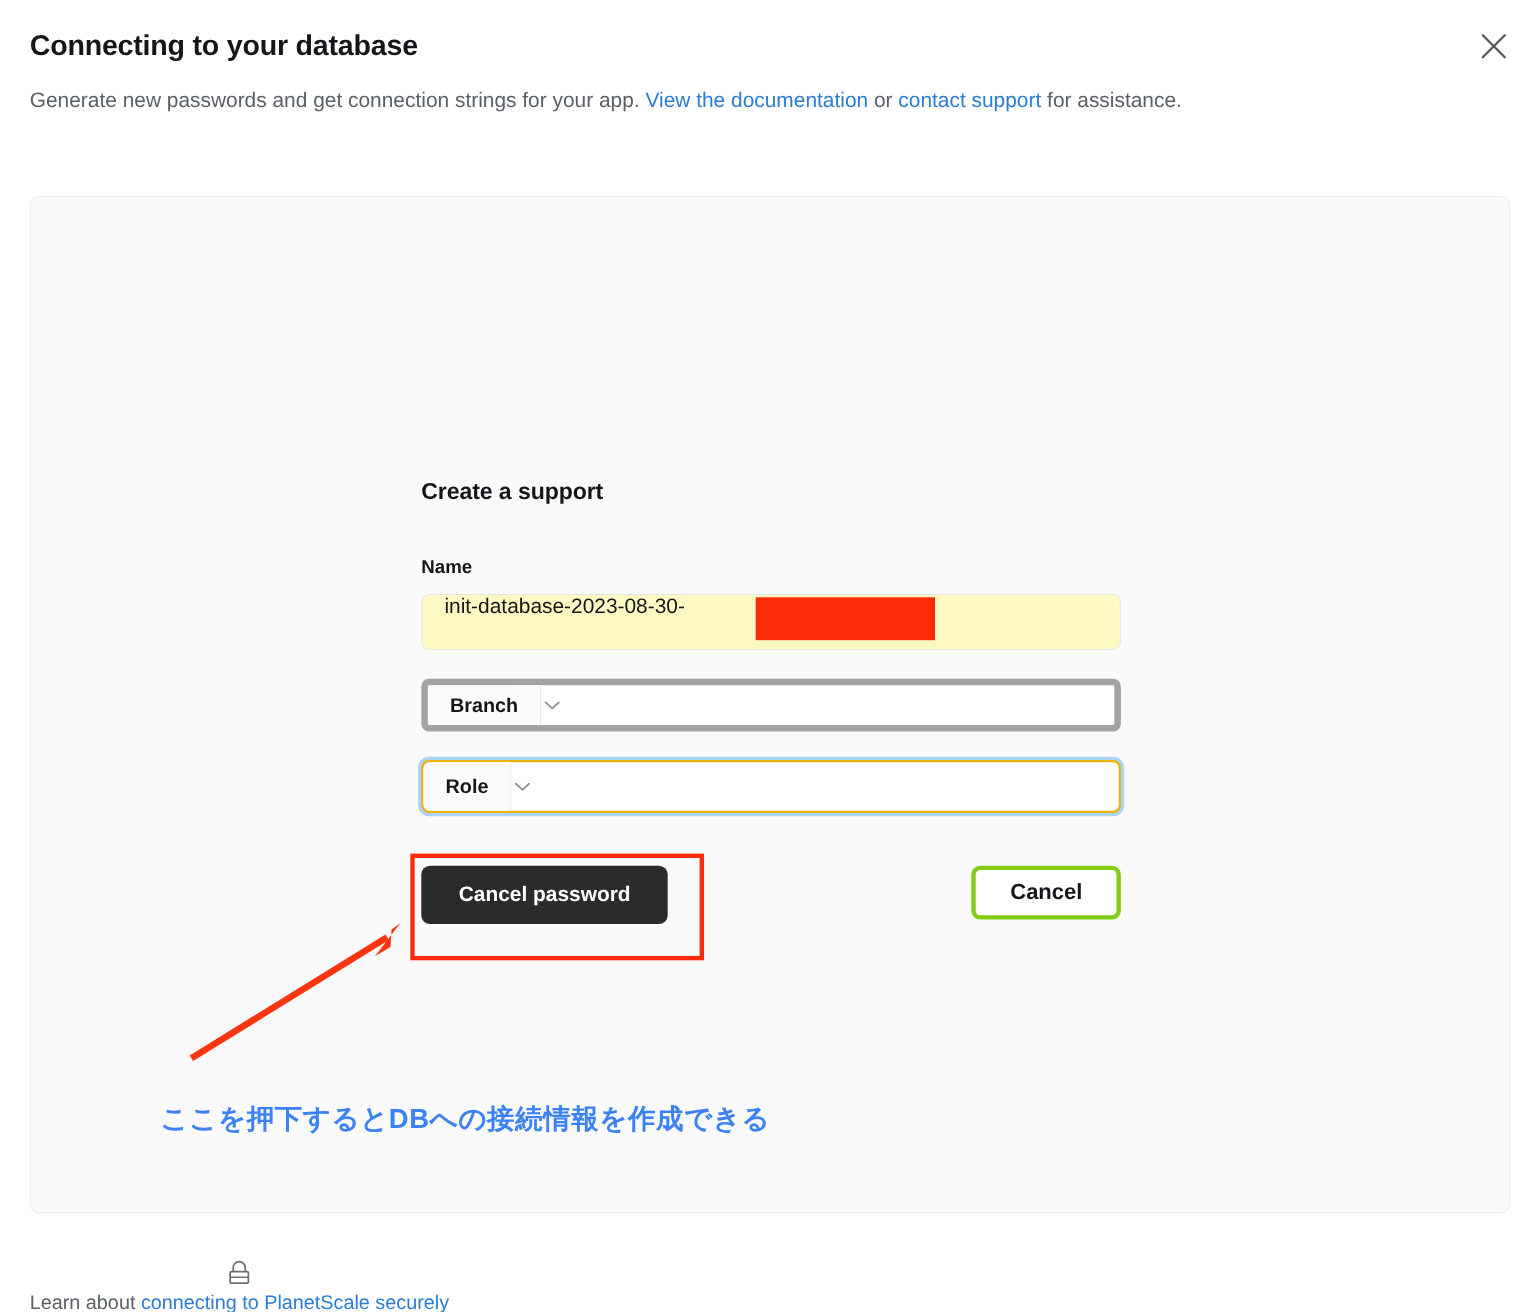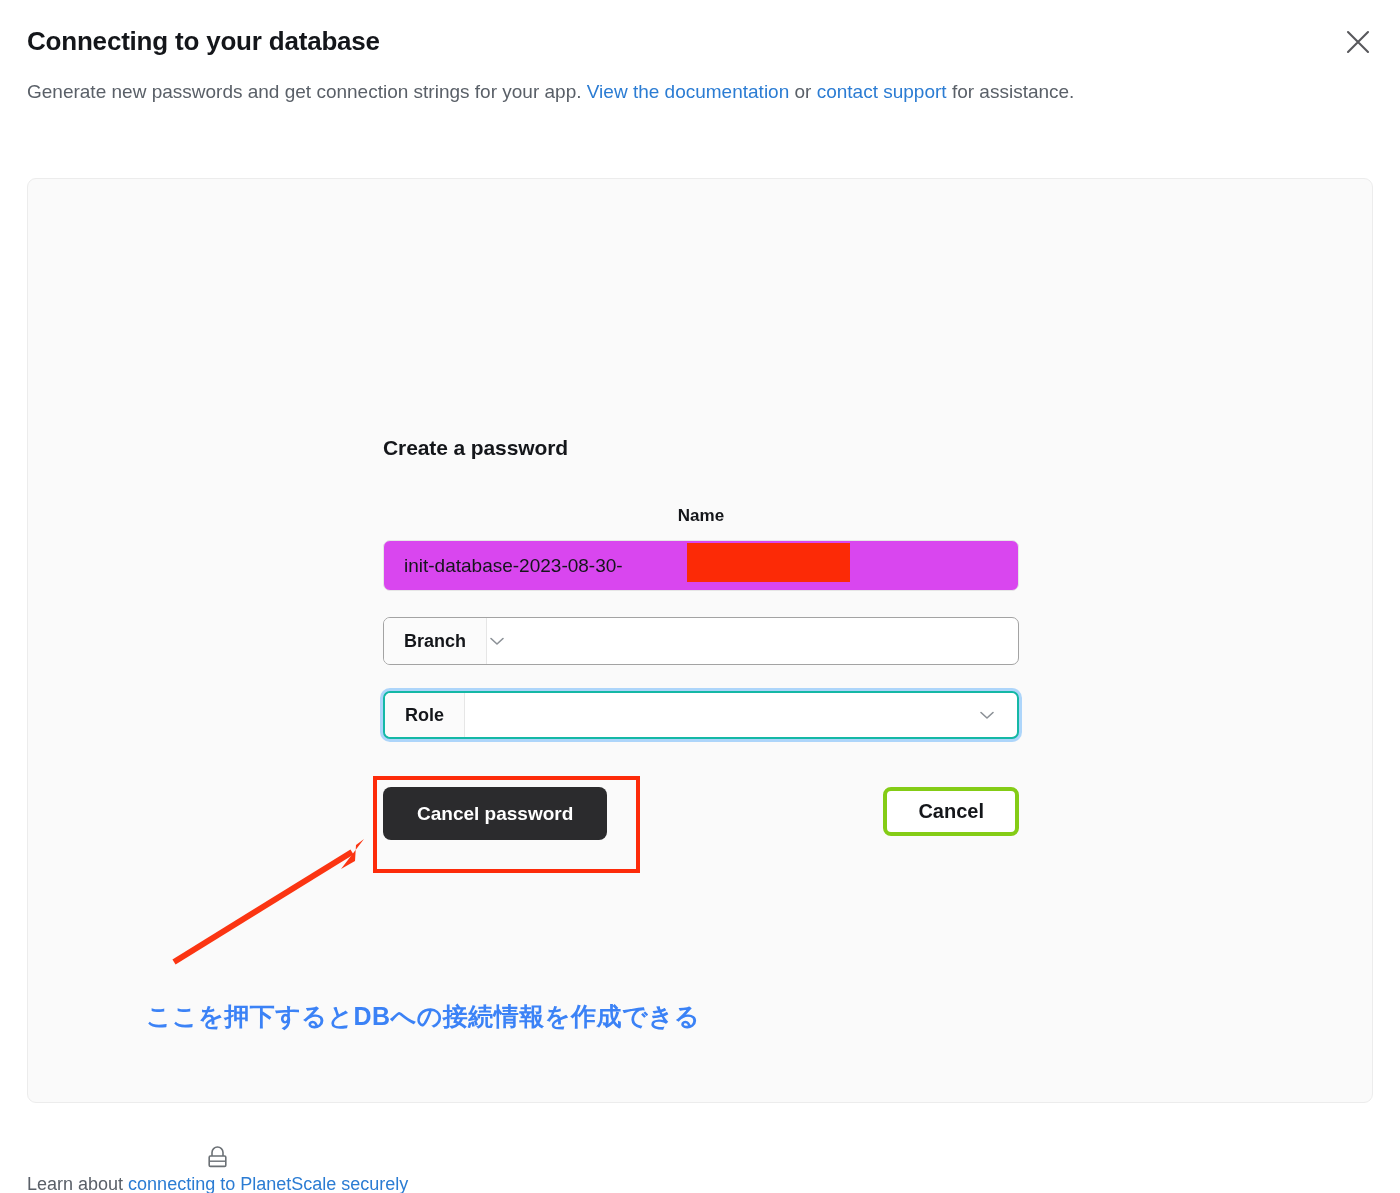--- a/index.html
+++ b/index.html
@@ -89,32 +89,31 @@
     color: #14161a;
     margin: 0 0 46px 0;
     letter-spacing: -0.1px;
   }
   .field-label {
     font-size: 17px;
     font-weight: 700;
     color: #14161a;
     margin-bottom: 14px;
     display: block;
-    text-align: center;
   }
 
   .name-input-row {
     position: relative;
     width: 636px;
     height: 51px;
-    background: #d946ef;
+    background: #fef9c3;
     border: 1px solid #e6e6e6;
     border-radius: 7px;
     display: flex;
-    align-items: center;
+    align-items: flex-start;
   }
   .name-input-value {
     font-size: 19px;
     color: #14161a;
     padding-left: 20px;
     white-space: nowrap;
   }
   .redaction-block {
     position: absolute;
     left: 303px;
@@ -122,30 +121,29 @@
     width: 163px;
     height: 39px;
     background: #fc2a06;
   }
 
   .combo-row {
     position: relative;
     width: 636px;
     height: 48px;
     background: #ffffff;
-    border: 1px solid #a3a3a3;
+    border: 6px solid #a3a3a3;
     border-radius: 7px;
     display: flex;
     align-items: stretch;
     margin-top: 26px;
   }
   .combo-row.focused {
-    border: 2px solid #14b8a6;
+    border: 2px solid #eab308;
     box-shadow: 0 0 0 3px rgba(110,183,250,0.55);
-    justify-content: space-between;
   }
   .combo-prefix {
     display: flex;
     align-items: center;
     padding: 0 20px;
     font-size: 18px;
     font-weight: 700;
     color: #14161a;
     background: #fbfbfb;
     border-right: 1px solid #e6e6e6;
@@ -271,21 +269,21 @@
 
   <div class="modal-subtitle">
     <span>Generate new passwords and get connection strings for your app. </span><a href="#">View the documentation</a><span> or </span><a href="#">contact support</a><span> for assistance.</span>
   </div>
 </div>
 
 <div class="panel-card"></div>
 
 <div class="form-wrap">
 
-  <h2 class="form-heading">Create a password</h2>
+  <h2 class="form-heading">Create a support</h2>
 
   <label class="field-label">Name</label>
 
   <div class="name-input-row">
     <span class="name-input-value">init-database-2023-08-30-</span>
     <div class="redaction-block"></div>
   </div>
 
   <div class="combo-row">
     <div class="combo-prefix">Branch</div>

